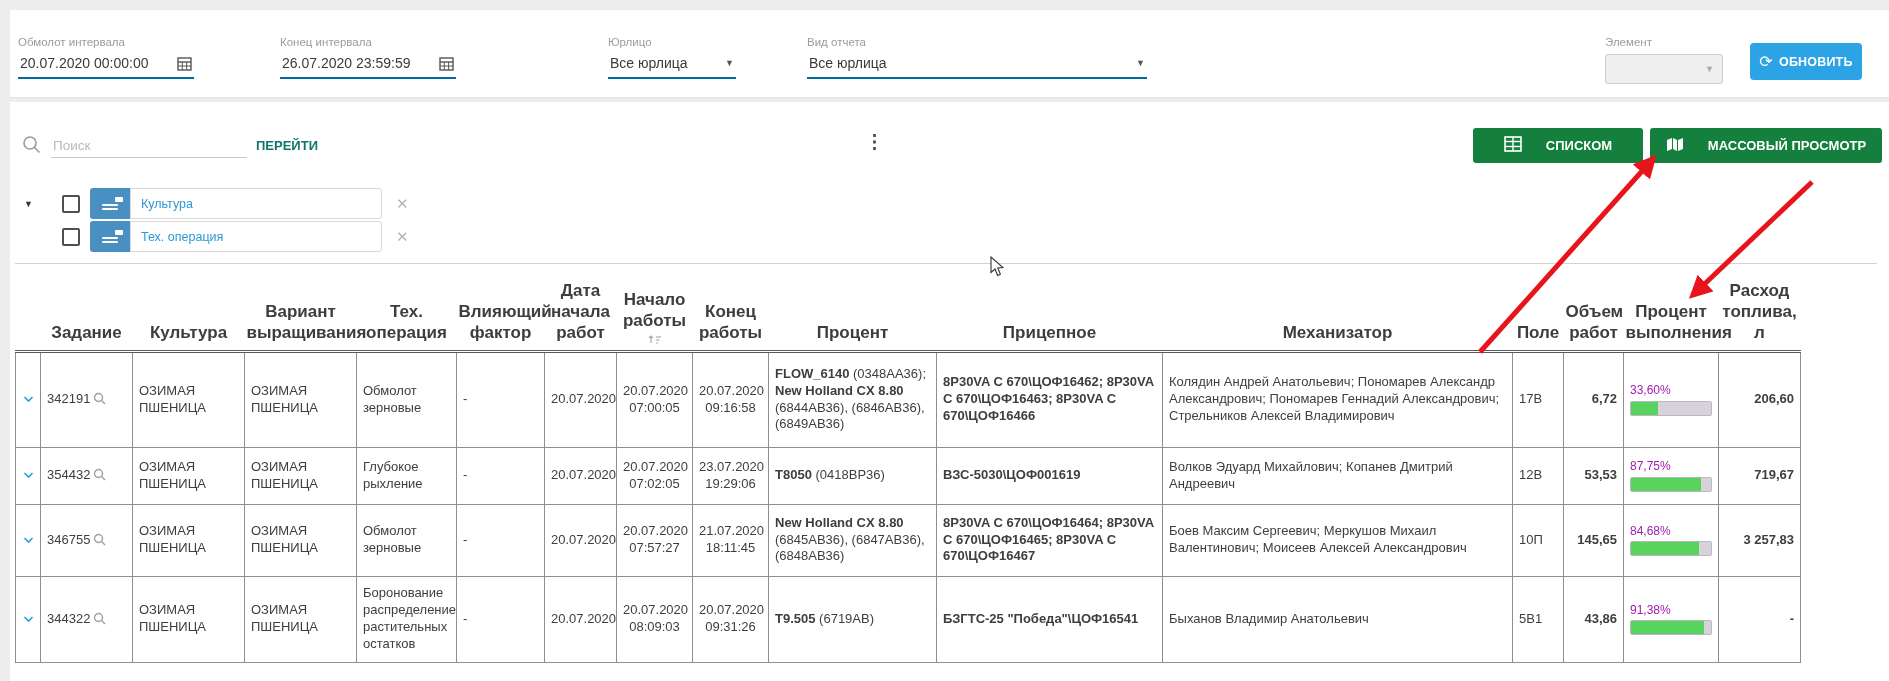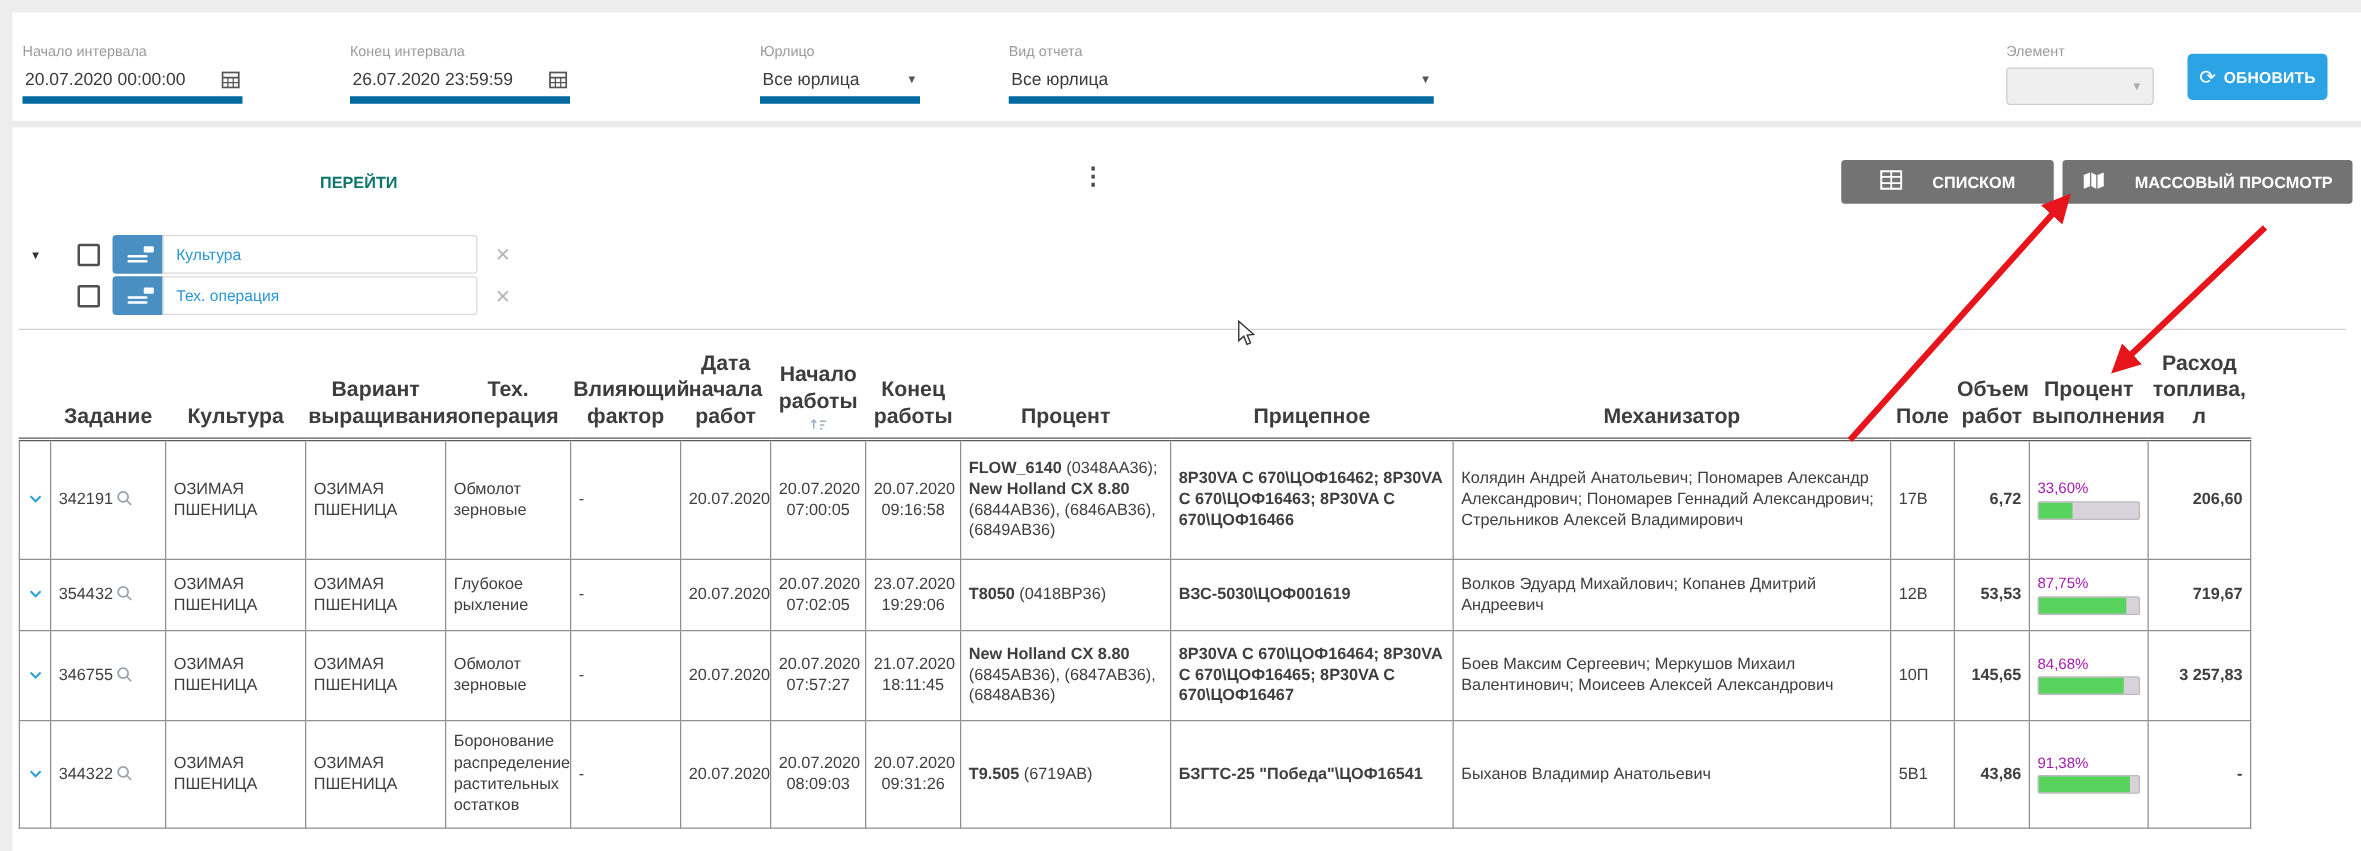--- a/index.html
+++ b/index.html
@@ -6,21 +6,21 @@
   html,body { width:1889px; height:681px; overflow:hidden;
     font-family:"Liberation Sans", sans-serif; background:#ededed; color:#3e3e3e; }
   .panel { position:absolute; background:#fff; }
   #panel-filters { left:10px; top:10px; right:0; height:88px; border-bottom:1px solid #e2e2e2; }
   #panel-main { left:10px; top:102px; right:0; bottom:0; }
 
   
   .field { position:absolute; top:26px; }
   .field .flabel { font-size:11.5px; color:#9b9b9b; }
   .fval { display:flex; align-items:center; justify-content:space-between;
-          border-bottom:6px solid #0369a1; padding:7px 2px 6px 2px;text-align:right; }
+          border-bottom:2px solid #0369a1; padding:7px 2px 6px 2px;text-align:right; }
   .fval .v { font-size:14px; color:#3a3a3a; white-space:nowrap; }
   .caret { font-size:9px; color:#555; }
   .cal-icon svg { display:block; }
   .dis-box { margin-top:6px; width:100%; height:30px; background:#efefef;
              border:1px solid #ccc; border-radius:3px; display:flex;
              align-items:center; justify-content:flex-end; padding:0 8px; }
   .dis-box .caret { color:#aaa; }
   #refresh-btn { position:absolute; left:1740px; top:33px; width:112px; height:37px;
     background:#2ba3e4; color:#fff; border:none; border-radius:4px; font-size:12.5px;
     font-weight:bold; cursor:pointer; display:flex; align-items:center; justify-content:center;
@@ -29,21 +29,21 @@
 
   
   #search-wrap { position:absolute; left:12px; top:32px; display:flex; align-items:flex-end; }
   #search-input { border:none; border-bottom:1px solid #c9c9c9; width:196px; margin-left:10px;
     font-size:13.5px; padding:4px 2px; outline:none; font-family:inherit; color:#3a3a3a; }
   #search-input::placeholder { color:#b8b8b8; }
   #go-btn { position:absolute; left:246px; top:36px; font-size:13px; font-weight:bold;
     color:#0f766e; background:none; border:none; cursor:pointer; font-family:inherit; }
   #dots-menu { position:absolute; left:855px; top:30px; font-size:19px; font-weight:bold;
     color:#4a4a4a; letter-spacing:0; cursor:pointer; line-height:1; }
-  .green-btn { position:absolute; top:26px; height:35px; background:#737373; border:none;
+  .green-btn { position:absolute; top:26px; height:35px; background:#15803d; border:none;
     border-radius:3px; color:#fff; font-size:13px; font-weight:bold; font-family:inherit;
     display:flex; align-items:center; justify-content:center; gap:24px; cursor:pointer; }
   #btn-list { left:1463px; width:170px; }
   #btn-mass { left:1640px; width:232px; }
 
   
   .chip-row { position:absolute; left:14px; height:31px; display:flex; align-items:center; }
   #chip-row-0 { top:86px; }
   #chip-row-1 { top:119px; }
   .chip-caret { width:14px; font-size:9px; color:#333; }
@@ -88,21 +88,21 @@
   #annotations { position:absolute; left:0; top:0; width:1889px; height:681px;
     pointer-events:none; z-index:50; }
   #cursor { position:absolute; left:990px; top:256px; z-index:60; pointer-events:none; }
 </style>
 </head>
 <body>
 
 <div class="panel" id="panel-filters">
 
   <div class="field" style="left:8px; width:176px;">
-    <div class="flabel">Начало интервала</div>
+    <div class="flabel">Обмолот интервала</div>
     <div class="fval">
       <span class="v">20.07.2020 00:00:00</span>
       <span class="cal-icon">
         <svg width="15" height="15" viewBox="0 0 15 15">
             <rect x="1" y="2" width="13" height="12" fill="none" stroke="#555" stroke-width="1.4"></rect>
             <line x1="1" y1="6" x2="14" y2="6" stroke="#555" stroke-width="1.4"></line>
             <line x1="5.3" y1="6" x2="5.3" y2="14" stroke="#555"></line>
             <line x1="9.6" y1="6" x2="9.6" y2="14" stroke="#555"></line>
             <line x1="1" y1="10" x2="14" y2="10" stroke="#555"></line>
           </svg>
@@ -150,20 +150,29 @@
   </div>
 
   <button id="refresh-btn">
     <span class="ricon">⟳</span>
     <span>ОБНОВИТЬ</span>
   </button>
 </div>
 
 <div class="panel" id="panel-main">
 
+  <div id="search-wrap">
+    <span>
+      <svg width="19" height="19" viewBox="0 0 19 19">
+          <circle cx="8" cy="8" r="6" fill="none" stroke="#9a9a9a" stroke-width="1.6"></circle>
+          <line x1="12.5" y1="12.5" x2="17.5" y2="17.5" stroke="#9a9a9a" stroke-width="1.6"></line>
+        </svg>
+    </span>
+    <input id="search-input" placeholder="Поиск" style="">
+  </div>
   <button id="go-btn">ПЕРЕЙТИ</button>
 
   <div id="dots-menu">⋮</div>
 
   <button class="green-btn" id="btn-list">
     <span>
       <svg width="18" height="16" viewBox="0 0 18 16">
           <rect x="1" y="1" width="16" height="14" fill="none" stroke="#fff" stroke-width="1.6"></rect>
           <line x1="1" y1="5.5" x2="17" y2="5.5" stroke="#fff" stroke-width="1.4"></line>
           <line x1="1" y1="10.5" x2="17" y2="10.5" stroke="#fff" stroke-width="1.4"></line>

